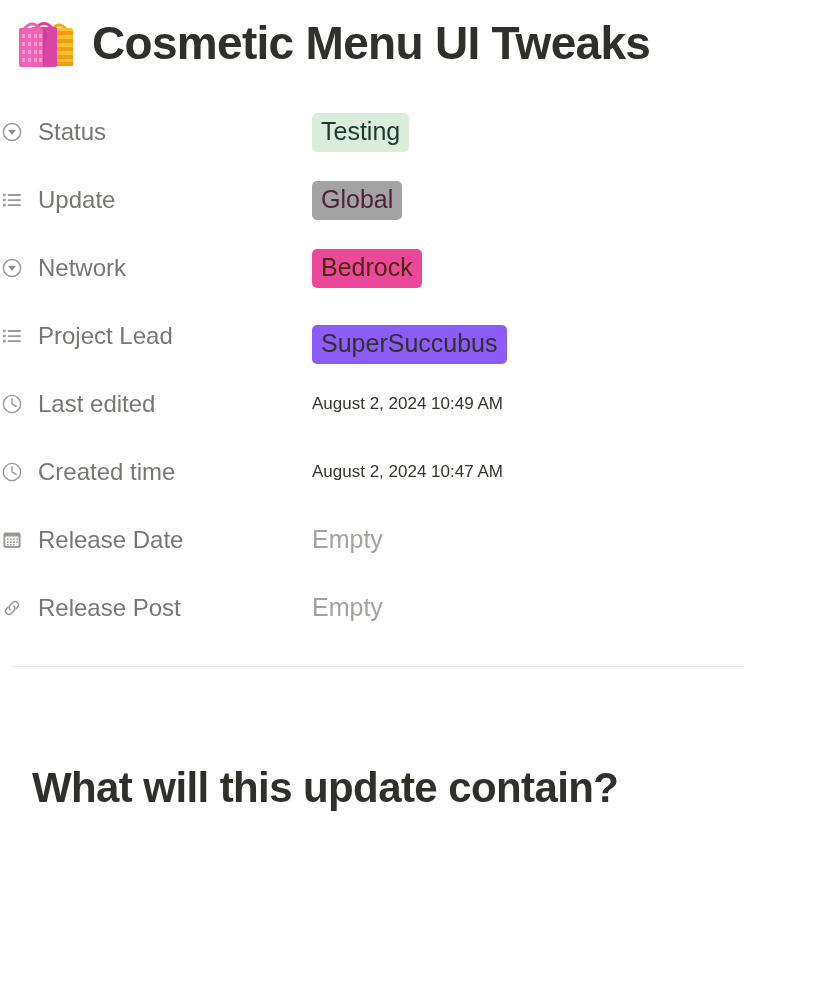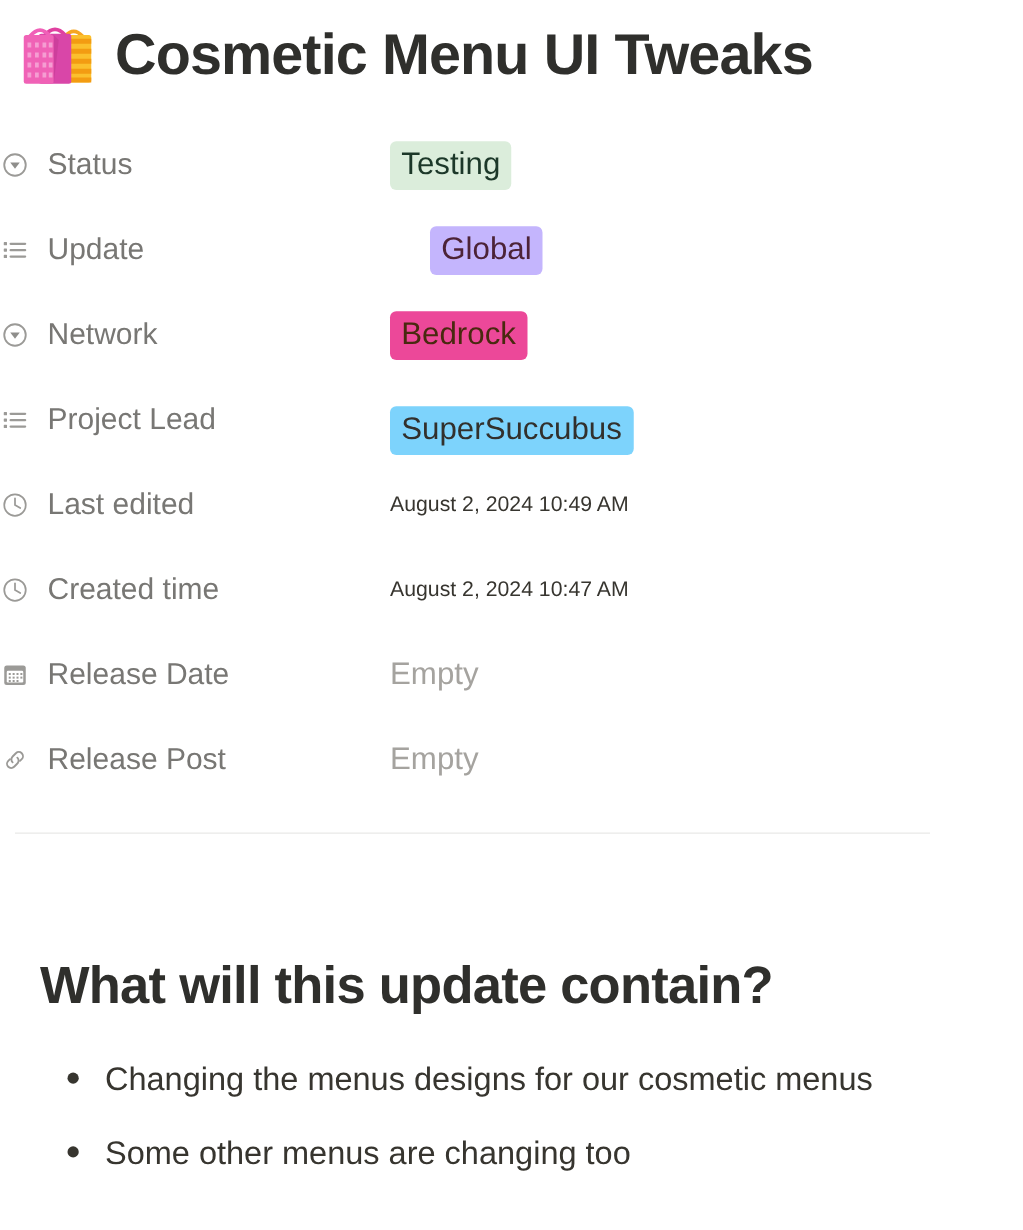--- a/index.html
+++ b/index.html
@@ -90,23 +90,23 @@
   }
   .pill {
     display: inline-block;
     border-radius: 5px;
     padding: 5px 9px 7px 9px;
     font-size: 25px;
     line-height: 1.08;
     white-space: nowrap;
   }
   .pill-green  { background: #dbeddb; color: #1c3829; }
-  .pill-pink   { background: #c4b5fd; color: #4c2337; margin-left: 32px; }
+  .pill-pink   { background: #a3a3a3; color: #4c2337; }
   .pill-orange { background: #ec4899; color: #49290f; }
-  .pill-gray   { background: #7dd3fc; color: #32302c; margin-top: 16px; }
+  .pill-gray   { background: #8b5cf6; color: #32302c; margin-top: 16px; }
 
   .value-text {
     font-size: 17px;
     color: #37352f;
     white-space: nowrap;
     line-height: 1.1;
   }
   .value-empty {
     font-size: 25px;
     color: #a5a39f;
@@ -357,29 +357,15 @@
         <span class="value-empty">Empty</span>
       </div>
     </div>
 
   </div>
 
   <div class="divider"></div>
 
   <div class="content">
     <h2 class="section-heading">What will this update contain?</h2>
-    <div class="bullet-list">
-      <div class="bullet-item">
-        <span class="bullet-dot">
-            <i></i>
-          </span>
-        <span class="bullet-text">Changing the menus designs for our cosmetic menus</span>
-      </div>
-      <div class="bullet-item">
-        <span class="bullet-dot">
-            <i></i>
-          </span>
-        <span class="bullet-text">Some other menus are changing too</span>
-      </div>
-    </div>
   </div>
 
 </div>
 
 </body></html>

